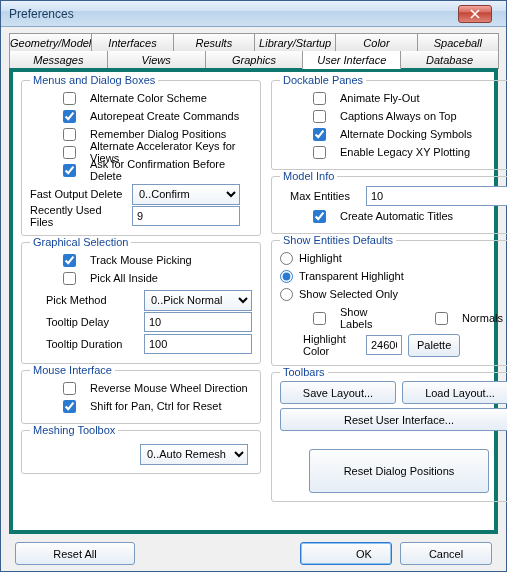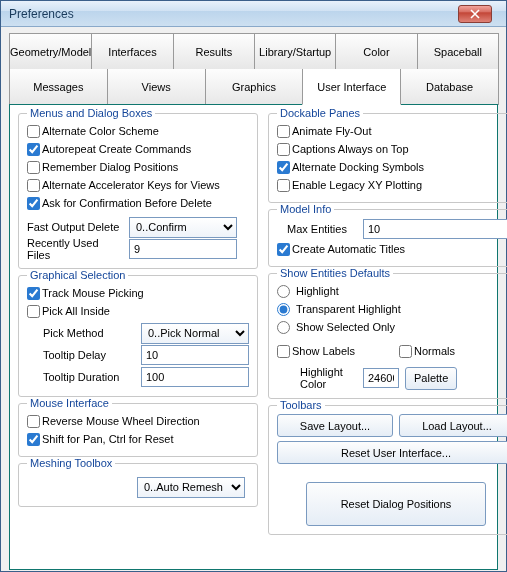--- a/index.html
+++ b/index.html
@@ -4,29 +4,29 @@
 <style>
 * { box-sizing: border-box; font-family: "Segoe UI", Tahoma, sans-serif; font-size: 11px; }
 body { margin: 0; background: #d8e6f2; }
 .window { width: 507px; height: 572px; background: #f0f0f0; border: 1px solid #3b5f8a; box-shadow: 0 0 4px rgba(0,0,0,0.3); position: relative; }
 .titlebar { height: 26px; background: linear-gradient(to bottom, #e8f1fb 0%, #d0e2f3 40%, #bcd5ec 41%, #cde0f1 100%); border-bottom: 1px solid #8aa9c9; display: flex; align-items: center; padding: 0 14px 0 8px; }
 .titlebar-text { color: #1a3b5c; font-size: 12px; flex: 1; }
 .close-btn { width: 34px; height: 18px; background: linear-gradient(to bottom, #f2a49d, #d56a5e 40%, #c24536 41%, #df8277); border: 1px solid #8a3e36; border-radius: 3px; display: flex; align-items: center; justify-content: center; color: #fff; font-size: 10px; cursor: pointer; }
 .client { padding: 6px 8px 8px 8px; }
 .tabs { position: relative; }
 .tab-row { display: flex; gap: 0; }
-.tab { flex: 1; height: 36px; background: linear-gradient(to bottom, #fdfdfd, #e7e7e7); border: 1px solid #9a9a9a; border-bottom: none; display: flex; align-items: center; justify-content: center; color: #000; cursor: pointer; margin-right: -1px; }
+.tab { flex: 1; height: 18px; background: linear-gradient(to bottom, #fdfdfd, #e7e7e7); border: 1px solid #9a9a9a; border-bottom: none; display: flex; align-items: center; justify-content: center; color: #000; cursor: pointer; margin-right: -1px; font-style: italic; }
 .tab-row2 .tab { border-top: none; }
 .tab.active { background: #fff; border-bottom: 1px solid #fff; position: relative; z-index: 2; }
-.tab-body { border: 1px solid #0f766e; background: #fff; padding: 8px 8px 12px 8px; margin-top: -1px; position: relative; z-index: 1; min-height: 466px; }
+.tab-body { border: 4px solid #0f766e; background: #fff; padding: 8px 8px 12px 8px; margin-top: -1px; position: relative; z-index: 1; min-height: 466px; }
 .cols { display: flex; gap: 10px; }
 .col { flex: 1; }
 .group { border: 1px solid #c8c8c8; border-radius: 3px; padding: 8px 8px 8px 8px; margin-bottom: 6px; position: relative; }
 .group-title { position: absolute; top: -7px; left: 8px; background: #fff; padding: 0 3px; color: #14469a; }
-.chk { display: flex; align-items: center; gap: 2px; height: 18px; }
+.chk { display: flex; align-items: center; gap: 14px; height: 18px; margin-left: 33px; }
 .chk input { width: 13px; height: 13px; accent-color: #2a7ad1; margin: 0; }
 .chk label { color: #000; }
 .row { display: flex; align-items: center; height: 22px; gap: 6px; }
 .row-label { flex: 0 0 auto; }
 .row-label.w1 { width: 96px; }
 .row-label.ind { margin-left: 16px; width: 92px; }
 select.combo { height: 21px; border: 1px solid #7a9ac0; background: linear-gradient(to bottom,#fff,#eef3f9); padding: 0 2px; }
 input.text { height: 20px; border: 1px solid #7a9ac0; padding: 0 4px; background: #fff; }
 .w108 { width: 108px; }
 .w56 { width: 36px; }

